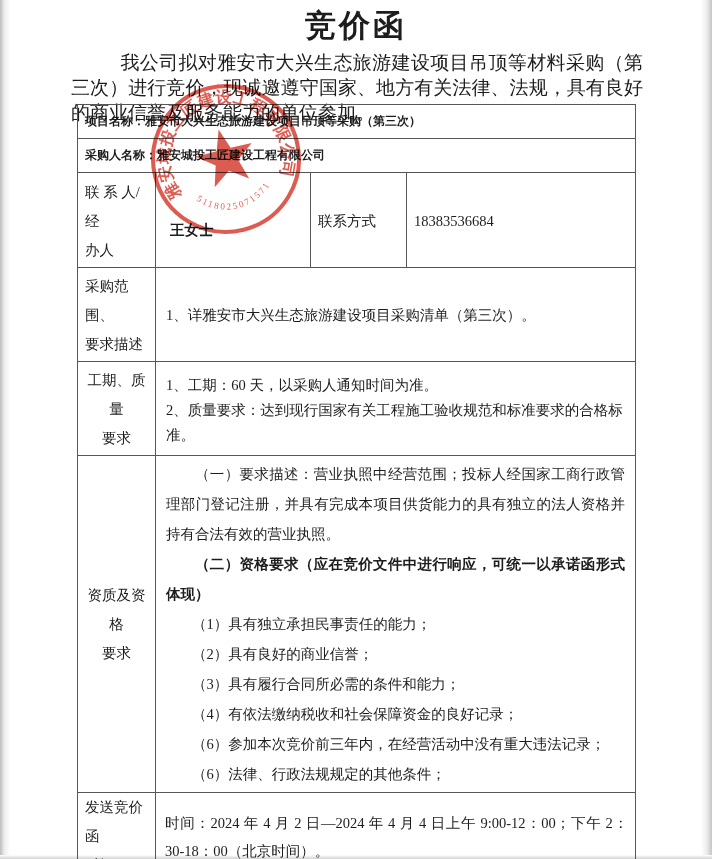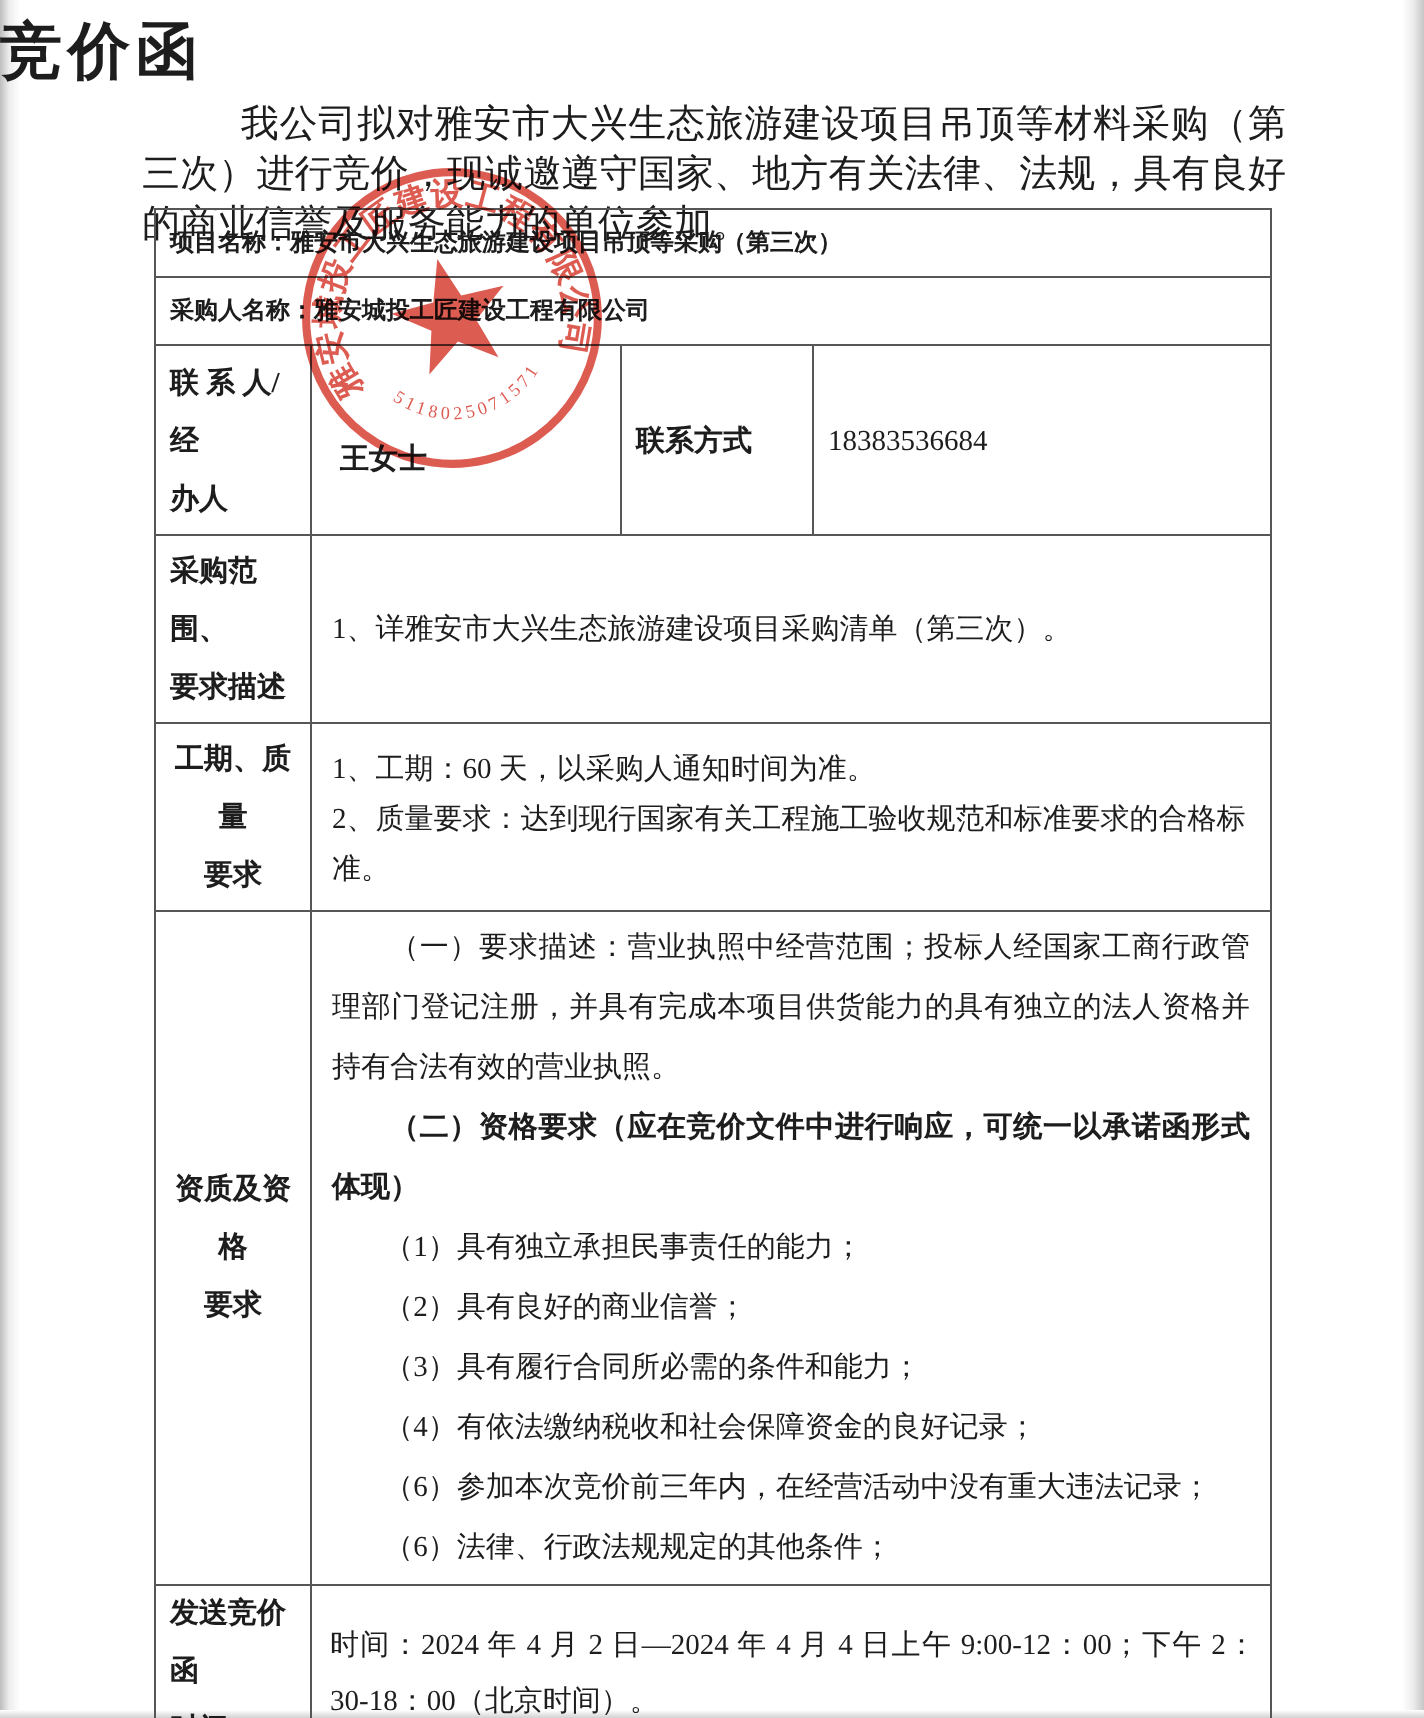--- a/index.html
+++ b/index.html
@@ -13,40 +13,40 @@
   }
   .edge-l { position:absolute; left:0; top:0; bottom:0; width:10px;
     background: linear-gradient(90deg,#bdbdbd,#ededed 45%,#ffffff); }
   .edge-r { position:absolute; right:0; top:0; bottom:0; width:11px;
     background: linear-gradient(270deg,#c6c6c6,#ededed 50%,#ffffff); }
   .edge-b { position:absolute; left:0; right:0; bottom:0; height:4px;
     background: linear-gradient(0deg,#d2d2d2,#ffffff); }
 
   .doc-title {
     position: absolute; top: 5px; left: 0; width: 712px;
-    text-align: left; font-size: 31px; font-weight: bold; letter-spacing: 3px;
+    text-align: center; font-size: 31px; font-weight: bold; letter-spacing: 3px;
   }
   .intro {
     position: absolute; top: 50px; left: 71px; width: 572px;
     font-size: 19px; line-height: 25px; text-indent: 2.6em; text-align: justify;
   }
 
   table.bid-table {
     position: absolute; left: 77px; top: 104px; width: 558px;
     border-collapse: collapse; table-layout: fixed;
     font-size: 14.5px;
   }
   .bid-table td {
     border: 1px solid #565656;
     padding: 2px 7px;
     vertical-align: middle;
     line-height: 29px;
     overflow: hidden;
   }
-  .lbl { font-weight: bold; white-space: pre-line; }
+  .lbl { font-weight: normal; white-space: pre-line; }
   .v-top { vertical-align: top; }
   .t-center { text-align: center; }
   .b { font-weight: bold; }
   .big { font-size: 12px; }
   .q p { line-height: 30px; text-align: justify; }
   .q .ind2 { text-indent: 2em; }
   .q .ind18 { text-indent: 1.8em; }
   .stamp {
     position: absolute; left: 147px; top: 80px; width: 158px; height: 158px;
     opacity: 0.82; mix-blend-mode: multiply; pointer-events: none;

